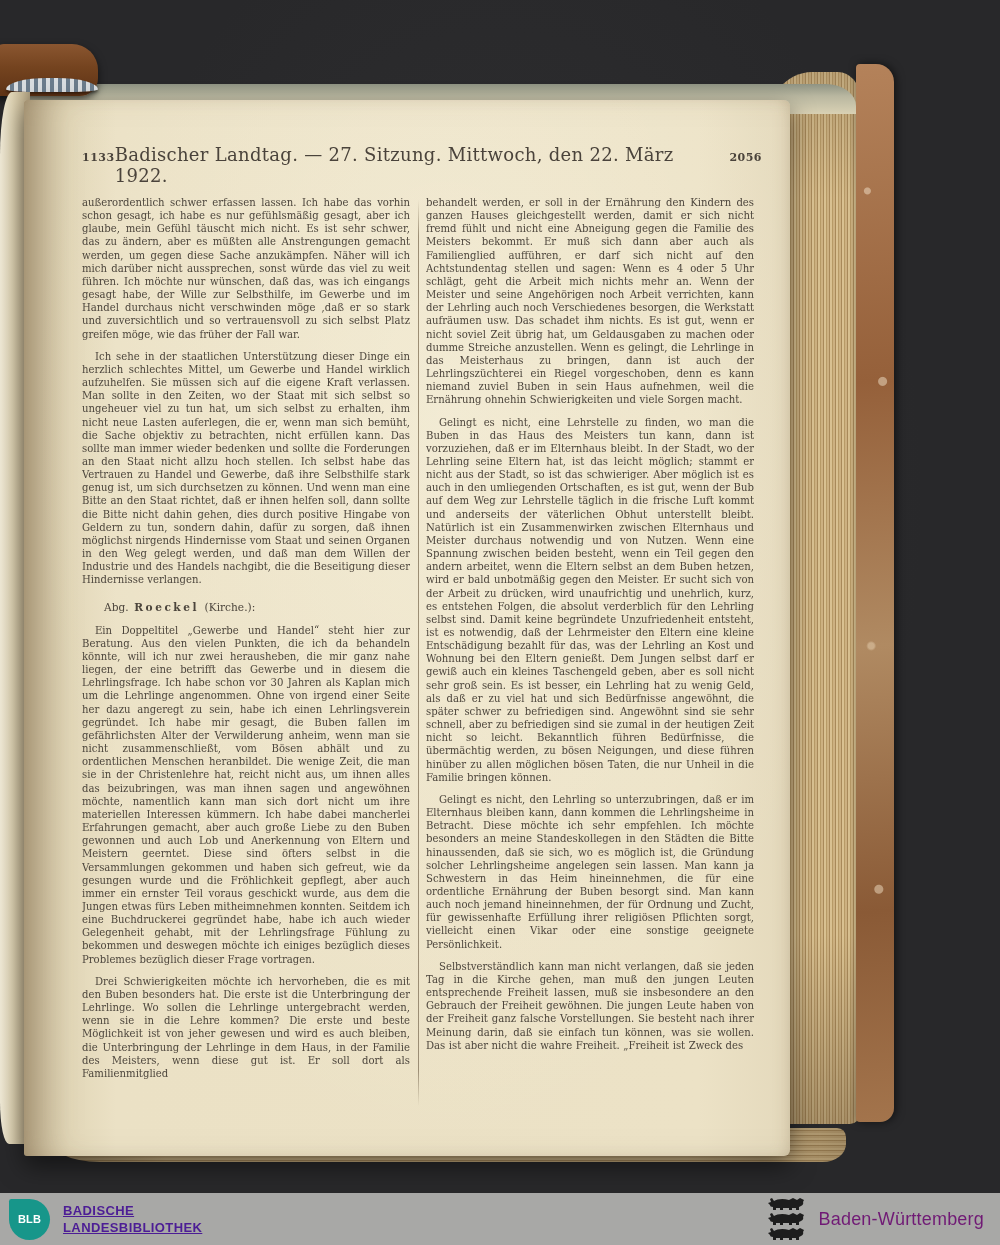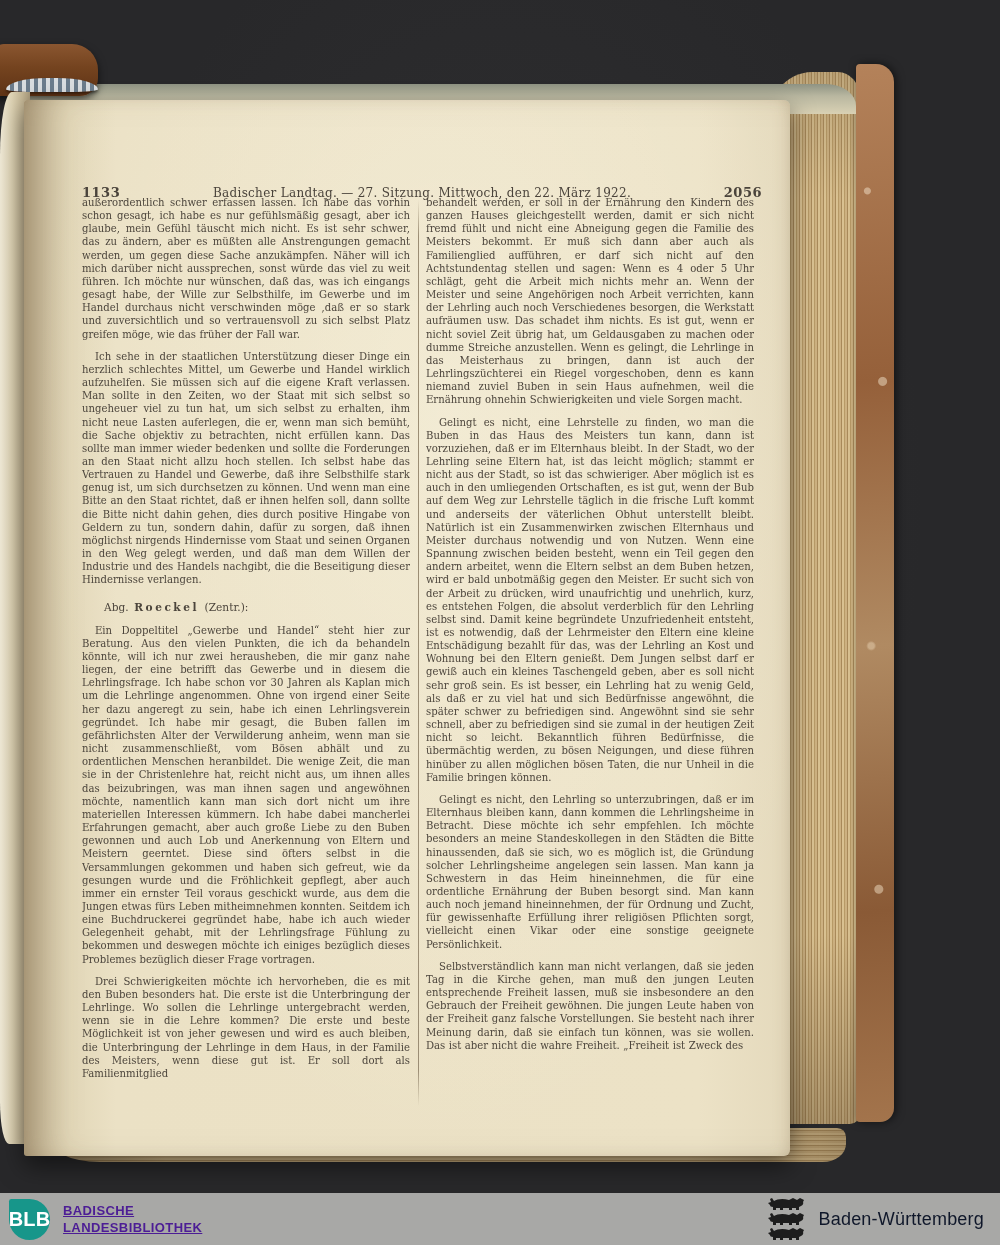--- a/index.html
+++ b/index.html
@@ -71,22 +71,22 @@
     box-shadow:inset 34px 0 46px -28px rgba(92,70,40,.55), inset -8px 0 18px -10px rgba(120,95,60,.35),
                0 10px 24px rgba(0,0,0,.5);
     border-radius:3px 6px 6px 3px;
     color:#48413a;
   }
   .page-header{
     position:absolute; left:58px; right:28px; top:44px; height:20px;
     display:flex; align-items:baseline; justify-content:space-between;
     font-size:15px; letter-spacing:.5px; color:#4a433b;
   }
-  .page-header .folio{font-weight:bold; font-size:13px;margin-top:41px;}
-  .page-header .running-title{font-size:12px; letter-spacing:.3px;}
+  .page-header .folio{font-weight:bold; font-size:11px;}
+  .page-header .running-title{font-size:18px; letter-spacing:.3px;}
 
   .columns{
     position:absolute; left:58px; top:96px; width:672px; height:916px;
     display:flex;
   }
   .col{
     width:328px; height:100%; overflow:hidden;
     font-size:10.1px; line-height:13.15px; text-align:justify;
     color:#4c453c; word-spacing:.3px;
   }
@@ -106,31 +106,31 @@
     position:absolute; left:0; bottom:0; width:1000px; height:52px;
     background:#a8a8a6;
     display:flex; align-items:center;
     font-family:"Liberation Sans", sans-serif;
   }
   .blb-logo{
     width:41px; height:41px; margin-left:9px; flex:0 0 auto;
     background:#17968a;
     border-radius:6% 50% 50% 50%;
     display:flex; align-items:center; justify-content:center;
-    color:#fff; font-weight:bold; font-size:20px; letter-spacing:.2px;
+    color:#fff; font-weight:bold; font-size:11px; letter-spacing:.2px;
   }
   .library-name{
     margin-left:13px; color:#4c1d95; font-weight:bold;
     font-size:13px; line-height:17px; letter-spacing:.4px;text-decoration:underline;
   }
   .footer-right{
     margin-left:auto; margin-right:16px; display:flex; align-items:center; gap:12px;
   }
   .coat-of-arms{width:40px; height:44px; flex:0 0 auto;}
-  .state-label{color:#0f172a; font-size:18px; font-weight:normal; letter-spacing:.2px;}
+  .state-label{color:#701a75; font-size:18px; font-weight:normal; letter-spacing:.2px;}
 </style>
 </head>
 <body>
 
 <div class="stage">
 
   <div class="right-pages"></div>
   <div class="right-cover"></div>
   <div class="bottom-pages"></div>
   <div class="top-edge"></div>
@@ -147,21 +147,21 @@
     </div>
 
     <div class="columns">
 
       <div class="col">
         <p class="flush">außerordentlich schwer erfassen lassen. Ich habe das vorhin schon gesagt, ich habe es nur gefühlsmäßig gesagt, aber ich glaube, mein Gefühl täuscht mich nicht. Es ist sehr schwer, das zu ändern, aber es müßten alle Anstrengungen gemacht werden, um gegen diese Sache anzukämpfen. Näher will ich mich darüber nicht aussprechen, sonst würde das viel zu weit führen. Ich möchte nur wünschen, daß das, was ich eingangs gesagt habe, der Wille zur Selbsthilfe, im Gewerbe und im Handel durchaus nicht verschwinden möge ,daß er so stark und zuversichtlich und so vertrauensvoll zu sich selbst Platz greifen möge, wie das früher der Fall war.</p>
         <p>Ich sehe in der staatlichen Unterstützung dieser Dinge ein herzlich schlechtes Mittel, um Gewerbe und Handel wirklich aufzuhelfen. Sie müssen sich auf die eigene Kraft verlassen. Man sollte in den Zeiten, wo der Staat mit sich selbst so ungeheuer viel zu tun hat, um sich selbst zu erhalten, ihm nicht neue Lasten auferlegen, die er, wenn man sich bemüht, die Sache objektiv zu betrachten, nicht erfüllen kann. Das sollte man immer wieder bedenken und sollte die Forderungen an den Staat nicht allzu hoch stellen. Ich selbst habe das Vertrauen zu Handel und Gewerbe, daß ihre Selbsthilfe stark genug ist, um sich durchsetzen zu können. Und wenn man eine Bitte an den Staat richtet, daß er ihnen helfen soll, dann sollte die Bitte nicht dahin gehen, dies durch positive Hingabe von Geldern zu tun, sondern dahin, dafür zu sorgen, daß ihnen möglichst nirgends Hindernisse vom Staat und seinen Organen in den Weg gelegt werden, und daß man dem Willen der Industrie und des Handels nachgibt, die die Beseitigung dieser Hindernisse verlangen.</p>
         <div class="speaker-line">
           <span>Abg.</span>
           <span class="speaker-name">Roeckel</span>
-          <span>(Zentr.):</span>
+          <span>(Kirche.):</span>
         </div>
         <p>Ein Doppeltitel „Gewerbe und Handel“ steht hier zur Beratung. Aus den vielen Punkten, die ich da behandeln könnte, will ich nur zwei herausheben, die mir ganz nahe liegen, der eine betrifft das Gewerbe und in diesem die Lehrlingsfrage. Ich habe schon vor 30 Jahren als Kaplan mich um die Lehrlinge angenommen. Ohne von irgend einer Seite her dazu angeregt zu sein, habe ich einen Lehrlingsverein gegründet. Ich habe mir gesagt, die Buben fallen im gefährlichsten Alter der Verwilderung anheim, wenn man sie nicht zusammenschließt, vom Bösen abhält und zu ordentlichen Menschen heranbildet. Die wenige Zeit, die man sie in der Christenlehre hat, reicht nicht aus, um ihnen alles das beizubringen, was man ihnen sagen und angewöhnen möchte, namentlich kann man sich dort nicht um ihre materiellen Interessen kümmern. Ich habe dabei mancherlei Erfahrungen gemacht, aber auch große Liebe zu den Buben gewonnen und auch Lob und Anerkennung von Eltern und Meistern geerntet. Diese sind öfters selbst in die Versammlungen gekommen und haben sich gefreut, wie da gesungen wurde und die Fröhlichkeit gepflegt, aber auch immer ein ernster Teil voraus geschickt wurde, aus dem die Jungen etwas fürs Leben mitheimnehmen konnten. Seitdem ich eine Buchdruckerei gegründet habe, habe ich auch wieder Gelegenheit gehabt, mit der Lehrlingsfrage Fühlung zu bekommen und deswegen möchte ich einiges bezüglich dieses Problemes bezüglich dieser Frage vortragen.</p>
         <p>Drei Schwierigkeiten möchte ich hervorheben, die es mit den Buben besonders hat. Die erste ist die Unterbringung der Lehrlinge. Wo sollen die Lehrlinge untergebracht werden, wenn sie in die Lehre kommen? Die erste und beste Möglichkeit ist von jeher gewesen und wird es auch bleiben, die Unterbringung der Lehrlinge in dem Haus, in der Familie des Meisters, wenn diese gut ist. Er soll dort als Familienmitglied</p>
       </div>
 
       <div class="col-divider"></div>
 
       <div class="col">
         <p class="flush">behandelt werden, er soll in der Ernährung den Kindern des ganzen Hauses gleichgestellt werden, damit er sich nicht fremd fühlt und nicht eine Abneigung gegen die Familie des Meisters bekommt. Er muß sich dann aber auch als Familienglied aufführen, er darf sich nicht auf den Achtstundentag stellen und sagen: Wenn es 4 oder 5 Uhr schlägt, geht die Arbeit mich nichts mehr an. Wenn der Meister und seine Angehörigen noch Arbeit verrichten, kann der Lehrling auch noch Verschiedenes besorgen, die Werkstatt aufräumen usw. Das schadet ihm nichts. Es ist gut, wenn er nicht soviel Zeit übrig hat, um Geldausgaben zu machen oder dumme Streiche anzustellen. Wenn es gelingt, die Lehrlinge in das Meisterhaus zu bringen, dann ist auch der Lehrlingszüchterei ein Riegel vorgeschoben, denn es kann niemand zuviel Buben in sein Haus aufnehmen, weil die Ernährung ohnehin Schwierigkeiten und viele Sorgen macht.</p>
         <p>Gelingt es nicht, eine Lehrstelle zu finden, wo man die Buben in das Haus des Meisters tun kann, dann ist vorzuziehen, daß er im Elternhaus bleibt. In der Stadt, wo der Lehrling seine Eltern hat, ist das leicht möglich; stammt er nicht aus der Stadt, so ist das schwieriger. Aber möglich ist es auch in den umliegenden Ortschaften, es ist gut, wenn der Bub auf dem Weg zur Lehrstelle täglich in die frische Luft kommt und anderseits der väterlichen Obhut unterstellt bleibt. Natürlich ist ein Zusammenwirken zwischen Elternhaus und Meister durchaus notwendig und von Nutzen. Wenn eine Spannung zwischen beiden besteht, wenn ein Teil gegen den andern arbeitet, wenn die Eltern selbst an dem Buben hetzen, wird er bald unbotmäßig gegen den Meister. Er sucht sich von der Arbeit zu drücken, wird unaufrichtig und unehrlich, kurz, es entstehen Folgen, die absolut verderblich für den Lehrling selbst sind. Damit keine begründete Unzufriedenheit entsteht, ist es notwendig, daß der Lehrmeister den Eltern eine kleine Entschädigung bezahlt für das, was der Lehrling an Kost und Wohnung bei den Eltern genießt. Dem Jungen selbst darf er gewiß auch ein kleines Taschengeld geben, aber es soll nicht sehr groß sein. Es ist besser, ein Lehrling hat zu wenig Geld, als daß er zu viel hat und sich Bedürfnisse angewöhnt, die später schwer zu befriedigen sind. Angewöhnt sind sie sehr schnell, aber zu befriedigen sind sie zumal in der heutigen Zeit nicht so leicht. Bekanntlich führen Bedürfnisse, die übermächtig werden, zu bösen Neigungen, und diese führen hinüber zu allen möglichen bösen Taten, die nur Unheil in die Familie bringen können.</p>

